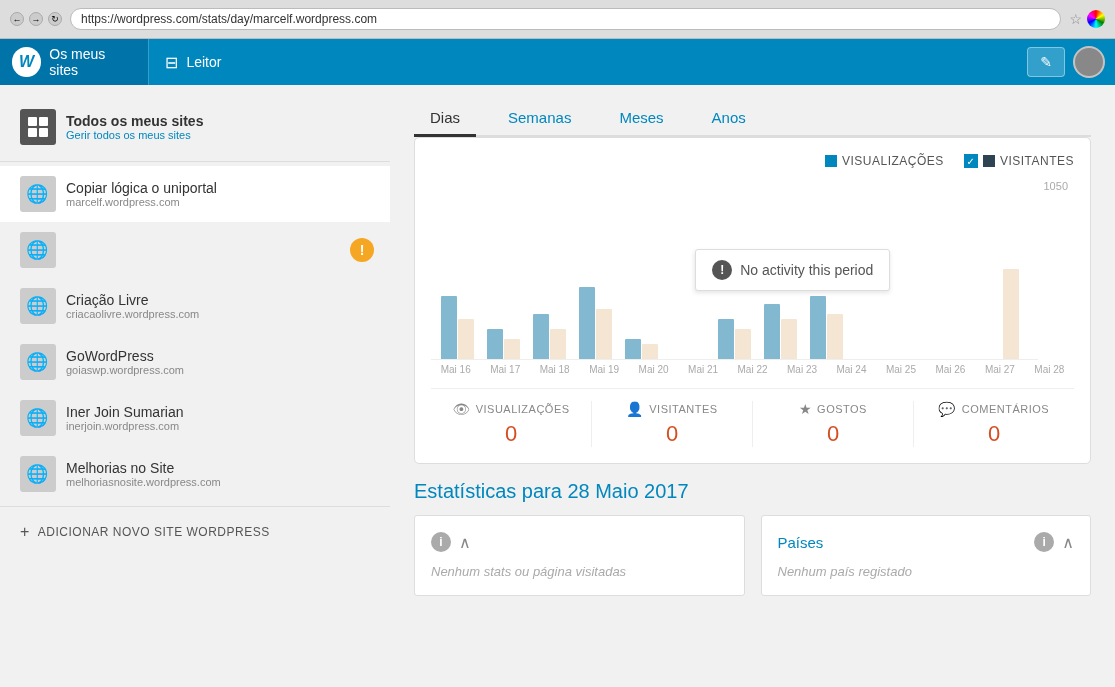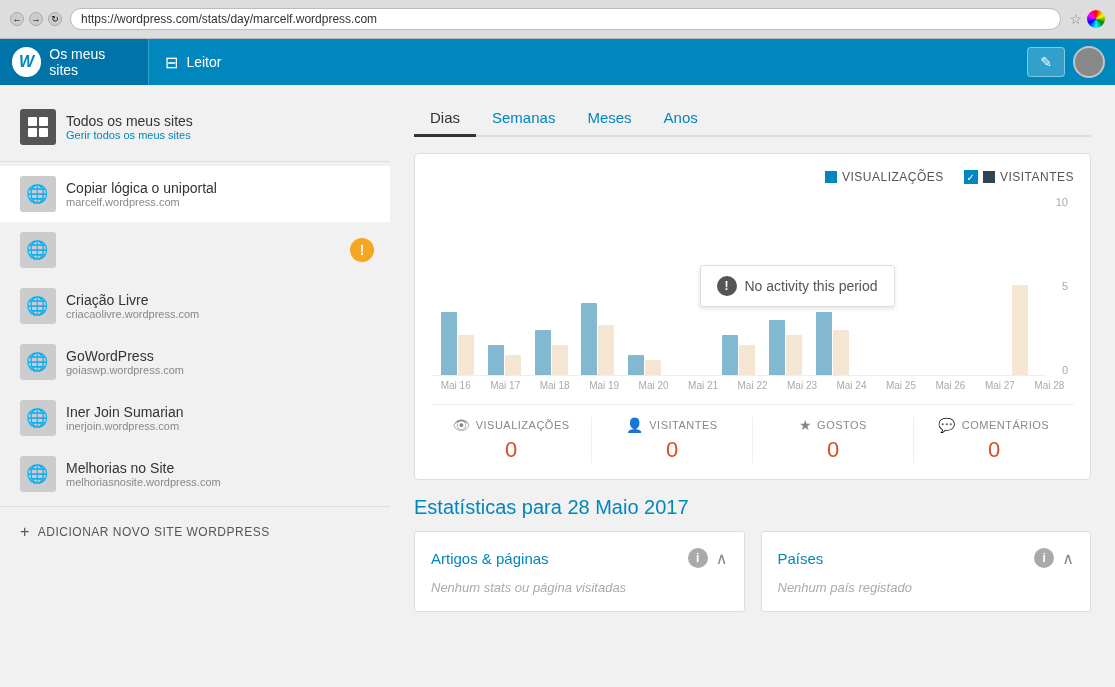--- a/index.html
+++ b/index.html
@@ -27,37 +27,37 @@
 
     
     .main-layout { display: flex; height: calc(687px - 46px - 38px); }
 
     
     .sidebar { width: 390px; background: #f1f1f1; padding: 16px 0; overflow-y: auto; }
     .sidebar-all-sites { display: flex; align-items: center; gap: 10px; padding: 8px 20px 12px; }
     .sidebar-all-icon { width: 36px; height: 36px; background: #555; border-radius: 3px; display: flex; align-items: center; justify-content: center; flex-shrink: 0; }
     .sidebar-all-icon-inner { display: grid; grid-template-columns: 1fr 1fr; gap: 2px; width: 20px; height: 20px; }
     .sidebar-all-icon-inner span { background: white; border-radius: 1px; }
-    .sidebar-all-text .title { font-size: 14px; color: #333; font-weight: 400; }
+    .sidebar-all-text .title { font-size: 14px; color: #333; font-weight: 700; }
     .sidebar-all-text .subtitle { font-size: 11px; color: #0087be; }
     .sidebar-divider { border: none; border-top: 1px solid #ddd; margin: 4px 0; }
     .sidebar-site { display: flex; align-items: center; gap: 10px; padding: 10px 20px; background: transparent; cursor: pointer; position: relative; }
     .sidebar-site.active { background: white; }
     .sidebar-site-icon { width: 36px; height: 36px; background: #ccc; border-radius: 3px; flex-shrink: 0; display: flex; align-items: center; justify-content: center; font-size: 18px; color: #888; }
     .sidebar-site-text .site-name { font-size: 14px; color: #333; font-weight: 500; }
     .sidebar-site-text .site-url { font-size: 11px; color: #888; }
     .sidebar-warning { position: absolute; right: 16px; width: 24px; height: 24px; background: #f5a623; border-radius: 50%; display: flex; align-items: center; justify-content: center; color: white; font-weight: bold; font-size: 14px; }
     .add-site { display: flex; align-items: center; gap: 8px; padding: 12px 20px; color: #555; font-size: 12px; text-transform: uppercase; cursor: pointer; letter-spacing: 0.5px; }
     .add-site-plus { font-size: 16px; color: #555; }
 
     
     .content-area { flex: 1; background: #f1f1f1; padding: 16px 24px; overflow-y: auto; }
 
     
-    .tabs { display: flex; gap: 0; border-bottom: 2px solid #ddd; margin-bottom: 16px; }
+    .tabs { display: flex; gap: 16px; border-bottom: 2px solid #ddd; }
     .tab { padding: 8px 16px; font-size: 15px; cursor: pointer; color: #0087be; border-bottom: 3px solid transparent; margin-bottom: -2px; }
     .tab.active { color: #333; border-bottom-color: #333; font-weight: 500; }
 
     
     .stats-card { background: white; border: 1px solid #ddd; border-radius: 5px; padding: 16px; margin-bottom: 16px; }
     .chart-legend { display: flex; gap: 20px; justify-content: flex-end; margin-bottom: 12px; align-items: center; font-size: 12px; color: #555; text-transform: uppercase; letter-spacing: 0.5px; }
     .legend-item { display: flex; align-items: center; gap: 5px; }
     .legend-color { width: 12px; height: 12px; }
     .legend-check { width: 14px; height: 14px; border: 2px solid #0087be; background: #0087be; display: flex; align-items: center; justify-content: center; }
     .legend-check::after { content: '✓'; color: white; font-size: 10px; }
@@ -259,21 +259,21 @@
             <div class="chart-bar-group">
                 <div class="chart-bar bar-visitors" style="height:90px; background:#f5e6d3;"></div>
               </div>
 
             <div class="no-activity-tooltip">
               <div class="no-activity-icon">!</div>
               <span>No activity this period</span>
             </div>
           </div>
 
-          <div style="display:flex; flex-direction:column; justify-content:space-between; padding:0 6px; font-size:11px; color:#aaa; height:180px; text-align:right; min-width:28px;">
+          <div style="display:flex; flex-direction:row; justify-content:space-between; padding:0 6px; font-size:11px; color:#aaa; height:180px; text-align:right; min-width:28px;">
             <span>10</span>
             <span>5</span>
             <span>0</span>
           </div>
         </div>
 
         <div class="chart-x-labels">
           <div class="chart-x-label">Mai 16</div>
           <div class="chart-x-label">Mai 17</div>
           <div class="chart-x-label">Mai 18</div>
@@ -321,21 +321,20 @@
         </div>
       </div>
     </div>
 
     <div class="estatisticas-title">Estatísticas para 28 Maio 2017</div>
 
     <div class="stats-grid">
 
       <div class="stats-section">
         <div class="stats-section-header">
-          <span class="stats-section-title">Artigos &amp; páginas</span>
           <div class="stats-section-icon">i</div>
           <span class="stats-section-collapse">∧</span>
         </div>
         <div class="stats-section-empty">Nenhum stats ou página visitadas</div>
       </div>
 
       <div class="stats-section">
         <div class="stats-section-header">
           <span class="stats-section-title">Países</span>
           <div class="stats-section-icon">i</div>

